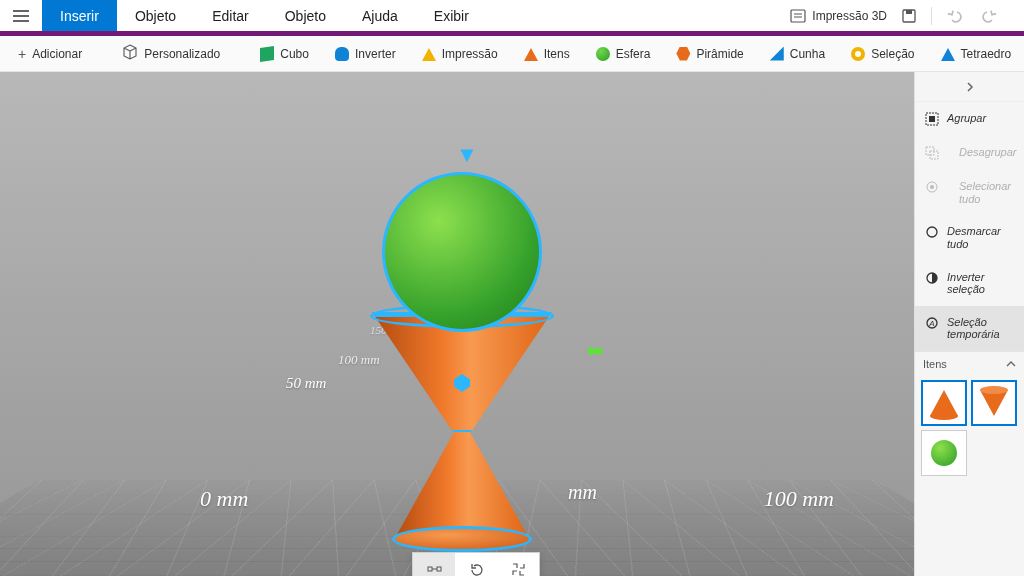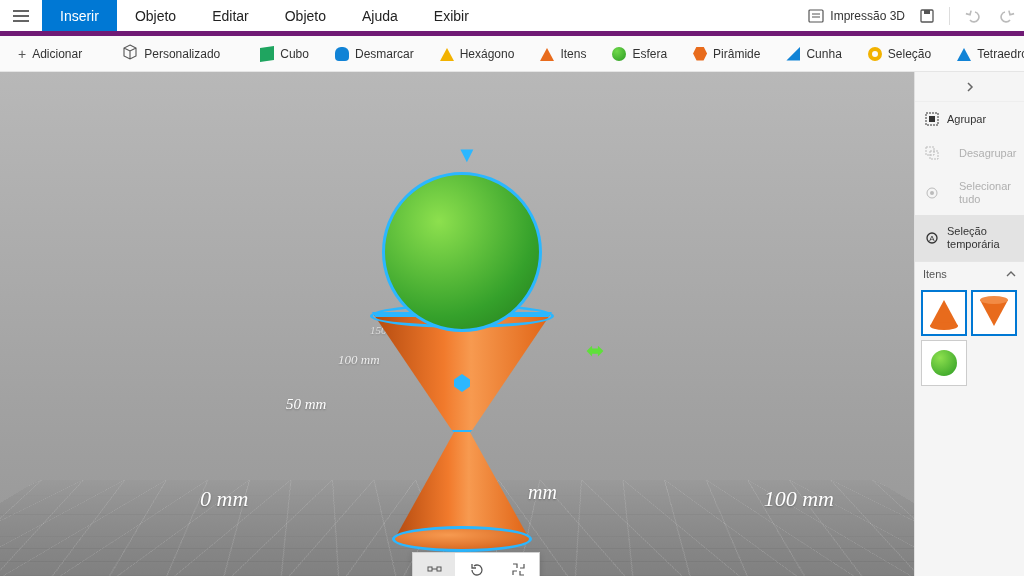--- a/index.html
+++ b/index.html
@@ -4,21 +4,21 @@
 <style>
 * { margin: 0; padding: 0; box-sizing: border-box; font-family: "Segoe UI", sans-serif; }
 body { width: 1024px; height: 576px; overflow: hidden; background: #f0f0f0; }
 
 
 .menubar { height: 36px; background: #fff; display: flex; align-items: stretch; border-bottom: 5px solid #701a75; }
 .menu-hamburger { width: 42px; display: flex; align-items: center; justify-content: center; cursor: pointer; }
 .menu-item { padding: 0 18px; display: flex; align-items: center; font-size: 14px; color: #222; cursor: pointer; }
 .menu-item.active { background: #0078d4; color: #fff; }
 .menubar .spacer { flex: 1; }
-.menubar-right { display: flex; align-items: center; gap: 8px; padding-right: 2px; }
+.menubar-right { display: flex; align-items: center; gap: 8px; padding-right: 20px; }
 .print3d { display: flex; align-items: center; gap: 6px; font-size: 12px; color: #333; cursor: pointer; }
 .icon-btn { width: 28px; height: 28px; display: flex; align-items: center; justify-content: center; color: #666; cursor: pointer; border-radius: 2px; }
 .vsep { width: 1px; height: 18px; background: #ddd; }
 
 
 .toolbar { height: 36px; background: #fafafa; display: flex; align-items: center; padding: 0 8px; gap: 6px; border-bottom: 1px solid #e5e5e5; font-size: 12px; }
 .tool { display: flex; align-items: center; gap: 6px; padding: 4px 10px; cursor: pointer; color: #333; border-radius: 2px; }
 .tool .shape { width: 14px; height: 14px; }
 .toolbar .sep { width: 1px; height: 20px; background: #e0e0e0; margin: 0 4px; }
 
@@ -48,21 +48,21 @@
 
 
 .mini { position: absolute; left: 412px; top: 480px; width: 128px; background: #fff; border: 1px solid #d0d0d0; box-shadow: 0 2px 6px rgba(0,0,0,0.15); }
 .mini-row1 { display: flex; height: 32px; }
 .mini-btn { flex: 1; display: flex; align-items: center; justify-content: center; font-size: 14px; color: #555; cursor: pointer; }
 .mini-btn.active { background: #e8e8e8; }
 
 
 .rightpanel { width: 110px; background: #f5f5f5; border-left: 1px solid #e0e0e0; display: flex; flex-direction: column; font-size: 11px; }
 .rp-collapse { height: 30px; display: flex; align-items: center; justify-content: center; color: #555; cursor: pointer; border-bottom: 1px solid #eee; }
-.rp-btn { display: flex; align-items: center; gap: 8px; padding: 10px 10px; color: #333; cursor: pointer; }
+.rp-btn { display: flex; align-items: flex-start; gap: 8px; padding: 10px 10px; color: #333; cursor: pointer; font-style: italic; }
 .rp-btn.disabled { color: #b0b0b0; gap: 20px; }
 .rp-btn.selected { background: #e3e3e3; }
 .rp-btn .ico { width: 14px; height: 14px; display: flex; align-items: center; justify-content: center; flex-shrink: 0; }
 .rp-btn .txt { line-height: 1.15; }
 .rp-header { display: flex; justify-content: space-between; align-items: center; padding: 6px 8px; color: #555; font-size: 11px; border-top: 1px solid #e5e5e5; }
 .items-grid { display: flex; flex-wrap: wrap; gap: 4px; padding: 4px 6px; }
 .item-thumb { width: 46px; height: 46px; background: #fff; border: 1px solid #ccc; display: flex; align-items: center; justify-content: center; cursor: pointer; }
 .item-thumb.sel { border: 2px solid #0078d4; }
 
 
@@ -140,25 +140,25 @@
         </svg></span>
     <span>Personalizado</span>
   </div>
   <div class="sep"></div>
   <div class="tool">
       <span class="shape sh-cube"></span>
       <span>Cubo</span>
     </div>
   <div class="tool">
       <span class="shape sh-cyl"></span>
-      <span>Desmarcar</span>
+      <span>Inverter</span>
     </div>
   <div class="tool">
       <span class="shape sh-pyr"></span>
-      <span>Hexágono</span>
+      <span>Impressão</span>
     </div>
   <div class="tool">
       <span class="shape sh-cone"></span>
       <span>Itens</span>
     </div>
   <div class="tool">
       <span class="shape sh-sphere"></span>
       <span>Esfera</span>
     </div>
   <div class="tool">
@@ -177,25 +177,25 @@
       <span class="shape sh-tetra"></span>
       <span>Tetraedro</span>
     </div>
 </div>
 
 <div class="workspace">
   <div class="viewport">
     <div class="floor"></div>
 
     <div class="axis-label" style="left:200px; bottom:64px; font-size:22px">0 mm</div>
-    <div class="axis-label" style="left:286px; top:324px; font-size:15px">50 mm</div>
+    <div class="axis-label" style="left:286px; top:303px; font-size:15px">50 mm</div>
     <div class="axis-label" style="left:338px; top:280px; font-size:13px; opacity:.8">100 mm</div>
     <div class="axis-label" style="left:370px; top:252px; font-size:11px; opacity:.6">150 mm</div>
     <div class="axis-label" style="right:80px; bottom:64px; font-size:22px">100 mm</div>
-    <div class="axis-label" style="left:528px; bottom:72px; font-size:20px">mm</div>
+    <div class="axis-label" style="left:568px; bottom:72px; font-size:20px">mm</div>
 
     <div class="obj">
       <div class="cone-bot"></div>
       <div class="cone-bot-ellipse"></div>
       <div class="cone-top"></div>
       <div class="cone-top-ellipse"></div>
       <div class="sphere"></div>
       <div class="inner-handle"></div>
     </div>
 
@@ -254,20 +254,37 @@
     </div>
     <div class="rp-btn disabled">
       <span class="ico">
           <svg width="14" height="14" viewBox="0 0 14 14">
             <circle cx="7" cy="7" r="5" fill="none" stroke="#bbb"></circle>
             <circle cx="7" cy="7" r="2" fill="#bbb"></circle>
           </svg>
         </span>
       <span class="txt">Selecionar tudo</span>
     </div>
+    <div class="rp-btn">
+      <span class="ico">
+          <svg width="14" height="14" viewBox="0 0 14 14">
+            <circle cx="7" cy="7" r="5" fill="none" stroke="#333" stroke-width="1.3"></circle>
+          </svg>
+        </span>
+      <span class="txt">Desmarcar tudo</span>
+    </div>
+    <div class="rp-btn">
+      <span class="ico">
+          <svg width="14" height="14" viewBox="0 0 14 14">
+            <circle cx="7" cy="7" r="5" fill="none" stroke="#333" stroke-width="1.3"></circle>
+            <path d="M7 2a5 5 0 0 1 0 10z" fill="#333"></path>
+          </svg>
+        </span>
+      <span class="txt">Inverter seleção</span>
+    </div>
     <div class="rp-btn selected">
       <span class="ico">
           <svg width="14" height="14" viewBox="0 0 14 14">
             <circle cx="7" cy="7" r="5" fill="none" stroke="#333" stroke-width="1.3"></circle>
             <text x="7" y="10" font-size="8" text-anchor="middle" fill="#333">A</text>
           </svg>
         </span>
       <span class="txt">Seleção temporária</span>
     </div>
 

